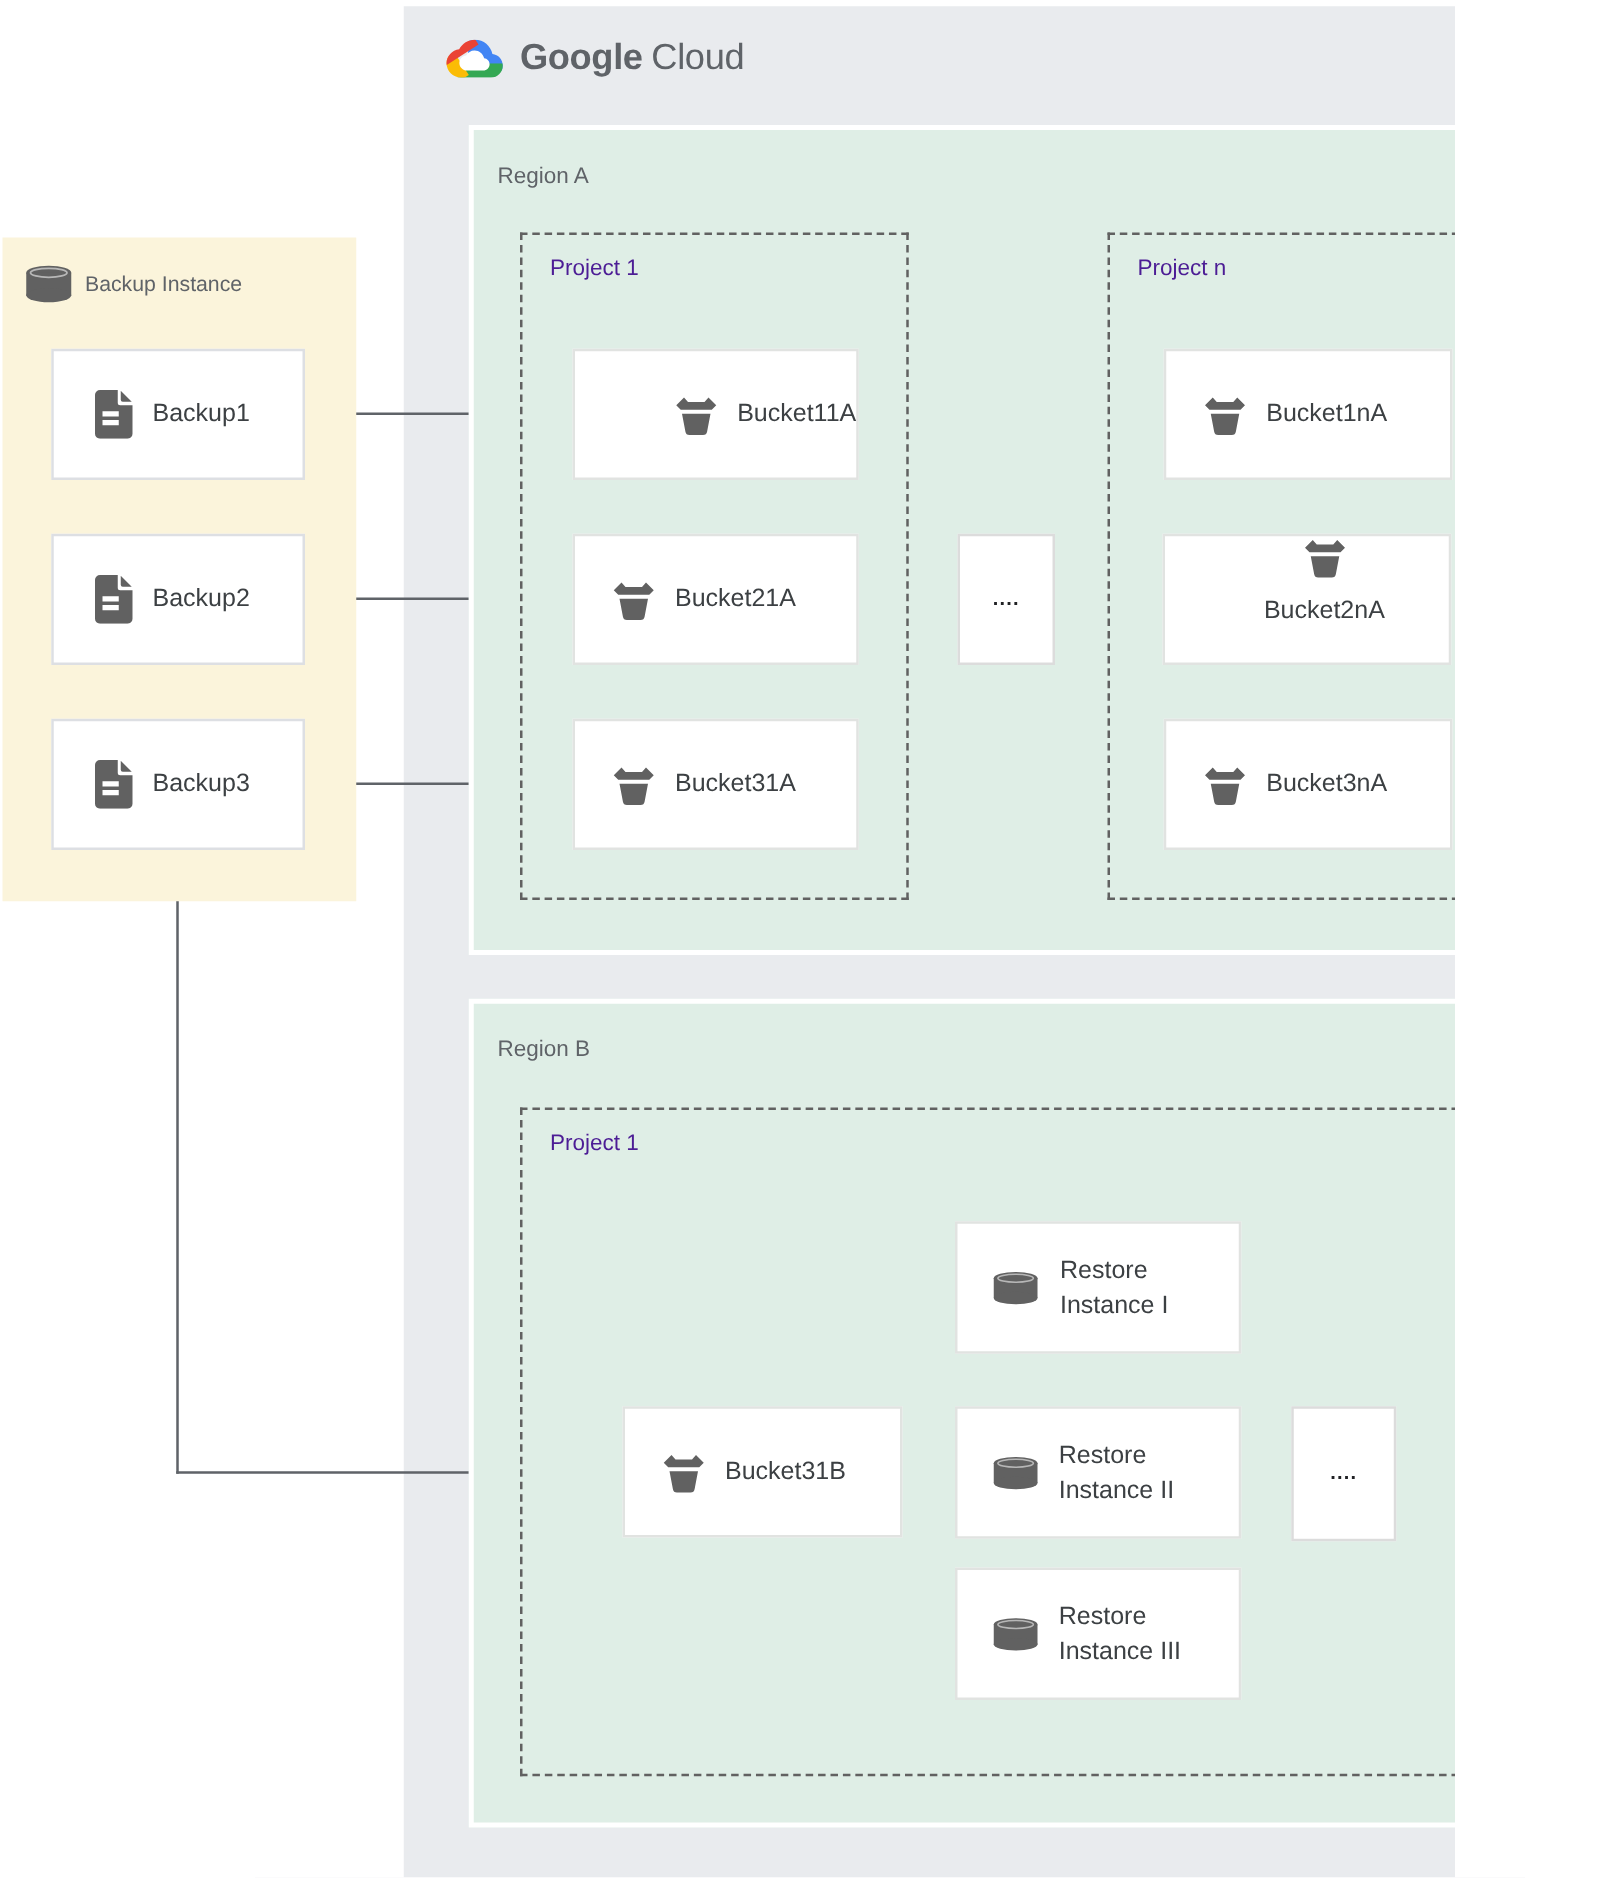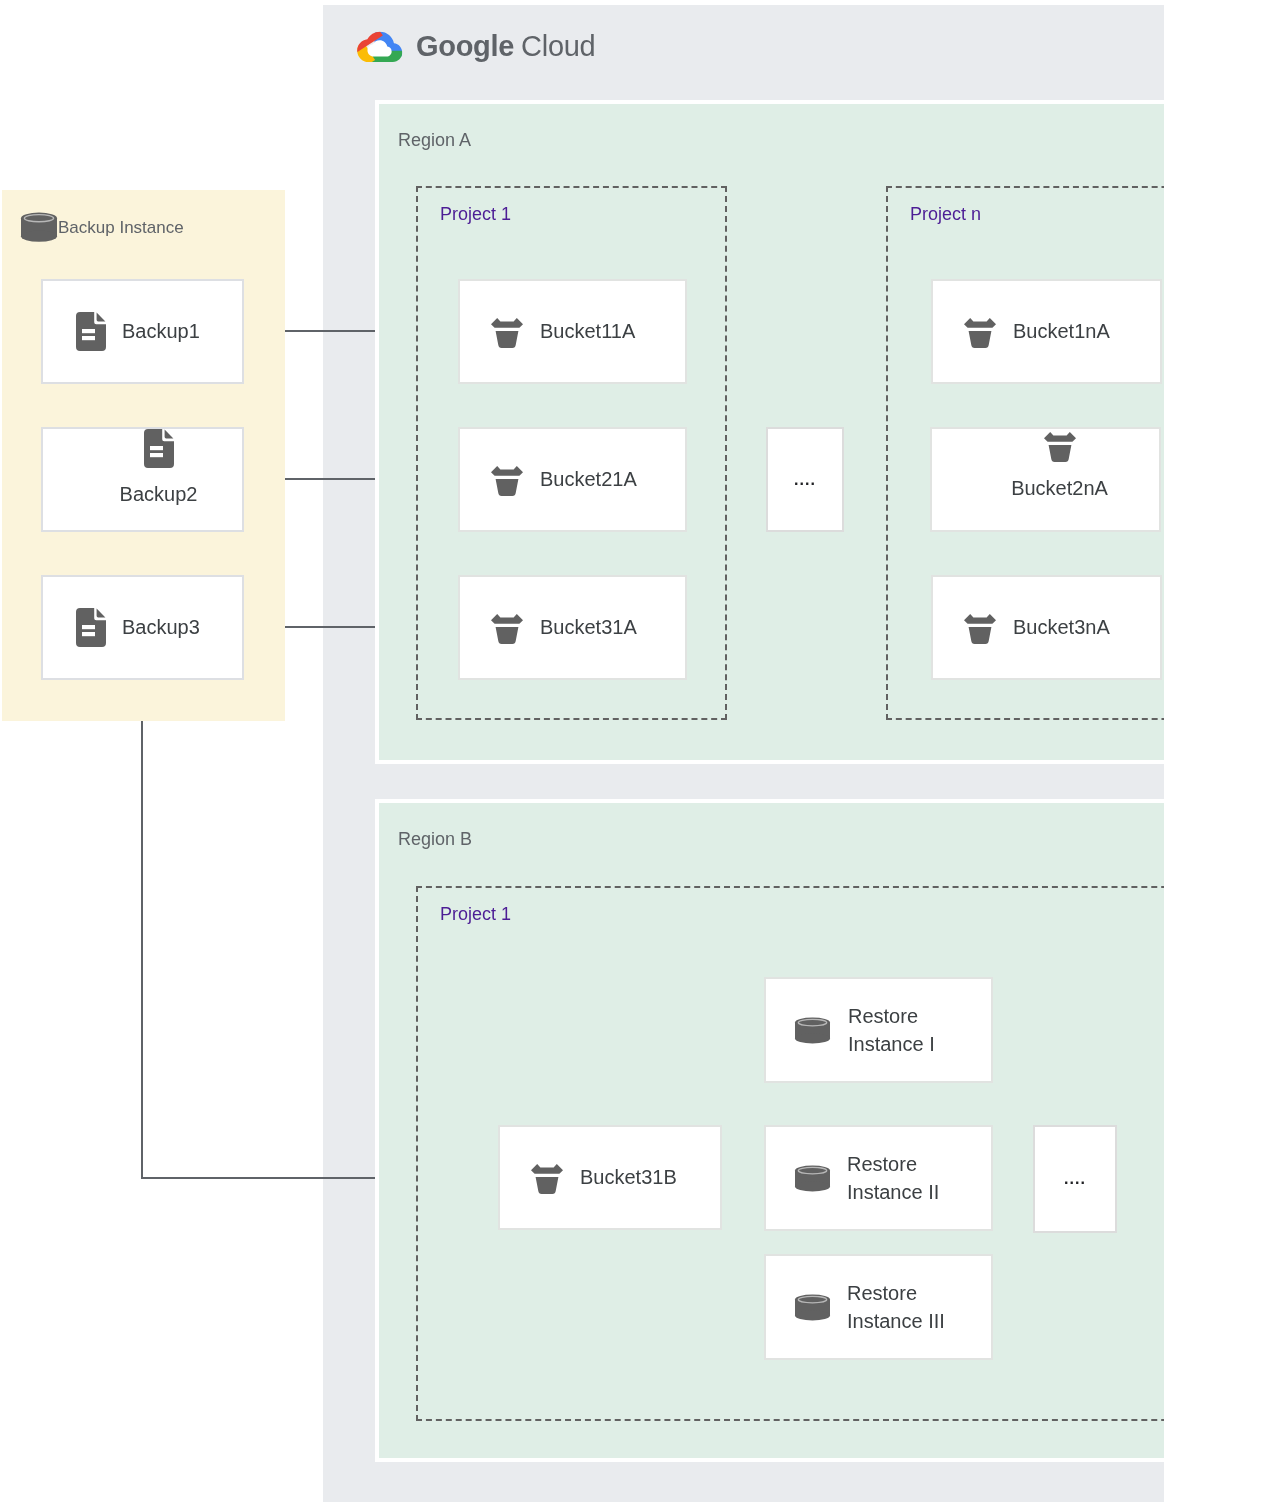--- a/index.html
+++ b/index.html
@@ -10,21 +10,21 @@
   .gray-panel { position:absolute; left:323px; top:5px; width:957px; height:1497px; background:#E9EBEE; }
 
   
   .logo-row { position:absolute; left:356px; top:28px; display:flex; align-items:center; gap:13px; }
   .logo-text { font-size:29px; color:#5F6368; letter-spacing:-0.3px; }
   .logo-text .brand { font-weight:700; }
   .logo-text .product { font-weight:400; margin-left:7px; }
 
   
   .backup-panel { position:absolute; left:2px; top:190px; width:283px; height:531px; background:#FBF4DB; }
-  .backup-header { position:absolute; left:18px; top:22px; display:flex; align-items:center; gap:0; }
+  .backup-header { position:absolute; left:18px; top:22px; display:flex; align-items:center; gap:10px; }
   .backup-header .hdr-label { font-size:17px; color:#5F6368; }
 
   .node { position:absolute; background:#fff; display:flex; align-items:center; }
   .backup-item { left:39px; width:203px; height:105px; border:2px solid #DDDFE3; padding-left:32px; gap:15px; }
   .node-label { font-size:20px; color:#3C4043; }
 
   
   .region { position:absolute; width:867px; background:#DFEEE6; border:4px solid #fff; }
   .region-a { left:375px; top:100px; height:664px; }
   .region-b { left:375px; top:799px; height:663px; }
@@ -105,21 +105,21 @@
     <div class="node backup-item" style="top:89px;">
       <svg width="32" height="39" viewBox="0 0 32 39">
         <path d="M5,0 h14.2 v10.2 a2,2 0 0 0 2,2 H31 v22.8 a4,4 0 0 1 -4,4 H5 a4,4 0 0 1 -4,-4 V4 a4,4 0 0 1 4,-4 Z" fill="#616161"></path>
         <path d="M21.6,0.6 30.4,9.4 h-7.2 a1.6,1.6 0 0 1 -1.6,-1.6 Z" fill="#616161"></path>
         <rect x="7" y="17" width="13" height="4.2" fill="#fff"></rect>
         <rect x="7" y="24" width="13" height="4.2" fill="#fff"></rect>
       </svg>
       <span class="node-label">Backup1</span>
     </div>
 
-    <div class="node backup-item" style="top:237px;flex-direction:column;">
+    <div class="node backup-item" style="top:237px;">
       <svg width="32" height="39" viewBox="0 0 32 39">
         <path d="M5,0 h14.2 v10.2 a2,2 0 0 0 2,2 H31 v22.8 a4,4 0 0 1 -4,4 H5 a4,4 0 0 1 -4,-4 V4 a4,4 0 0 1 4,-4 Z" fill="#616161"></path>
         <path d="M21.6,0.6 30.4,9.4 h-7.2 a1.6,1.6 0 0 1 -1.6,-1.6 Z" fill="#616161"></path>
         <rect x="7" y="17" width="13" height="4.2" fill="#fff"></rect>
         <rect x="7" y="24" width="13" height="4.2" fill="#fff"></rect>
       </svg>
       <span class="node-label">Backup2</span>
     </div>
 
     <div class="node backup-item" style="top:385px;">
@@ -132,21 +132,21 @@
       <span class="node-label">Backup3</span>
     </div>
   </div>
 
   <div class="region region-a">
     <div class="region-label">Region A</div>
 
     <div class="project proj-1a">
       <div class="project-label">Project 1</div>
 
-      <div class="node bucket-node" style="left:40px;top:91px;">
+      <div class="node bucket-node" style="left:40px;top:91px;justify-content:flex-end;">
         <svg width="38" height="34" viewBox="0 0 38 34">
           <path d="M3,9.2 9.2,3 12.4,6.6 25.6,6.6 28.8,3 35,9.2 31.4,12.8 6.6,12.8 Z" fill="#616161"></path>
           <path d="M7.6,16 h22.8 l-2.7,14.1 a3.4,3.4 0 0 1 -3.3,2.9 h-10.8 a3.4,3.4 0 0 1 -3.3,-2.9 Z" fill="#616161"></path>
         </svg>
         <span class="node-label">Bucket11A</span>
       </div>
 
       <div class="node bucket-node" style="left:40px;top:239px;">
         <svg width="38" height="34" viewBox="0 0 38 34">
           <path d="M3,9.2 9.2,3 12.4,6.6 25.6,6.6 28.8,3 35,9.2 31.4,12.8 6.6,12.8 Z" fill="#616161"></path>

